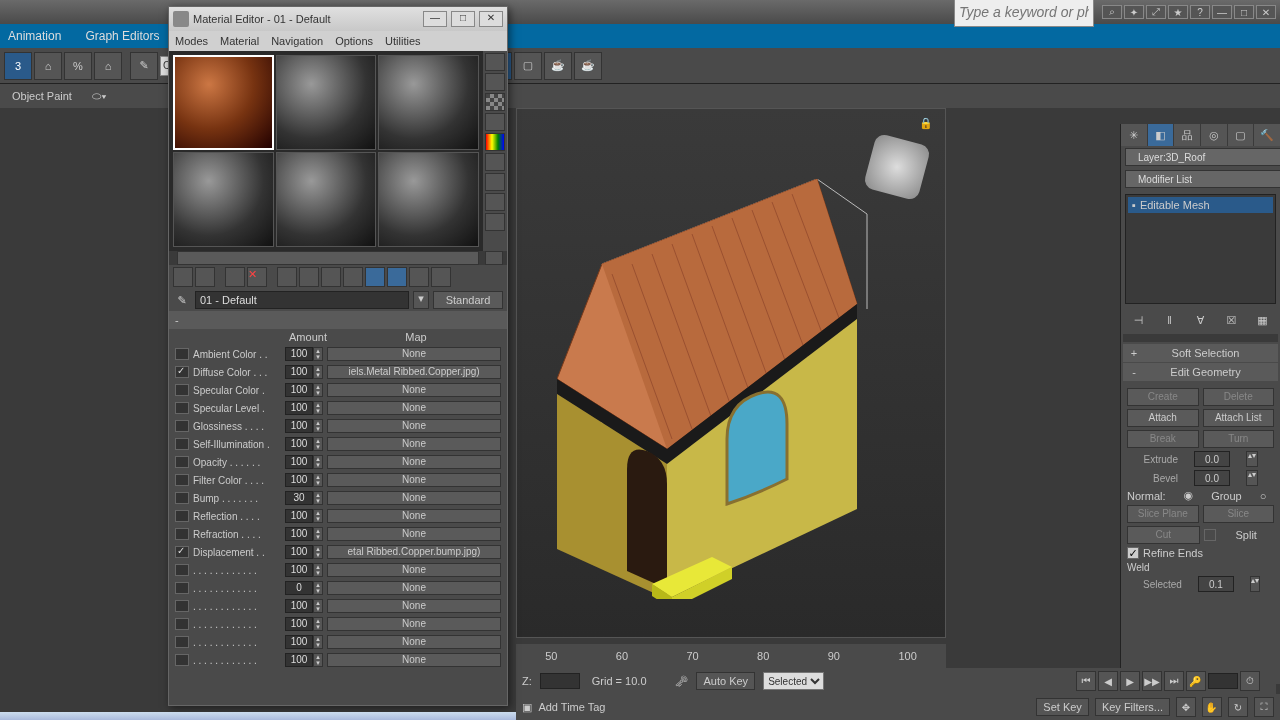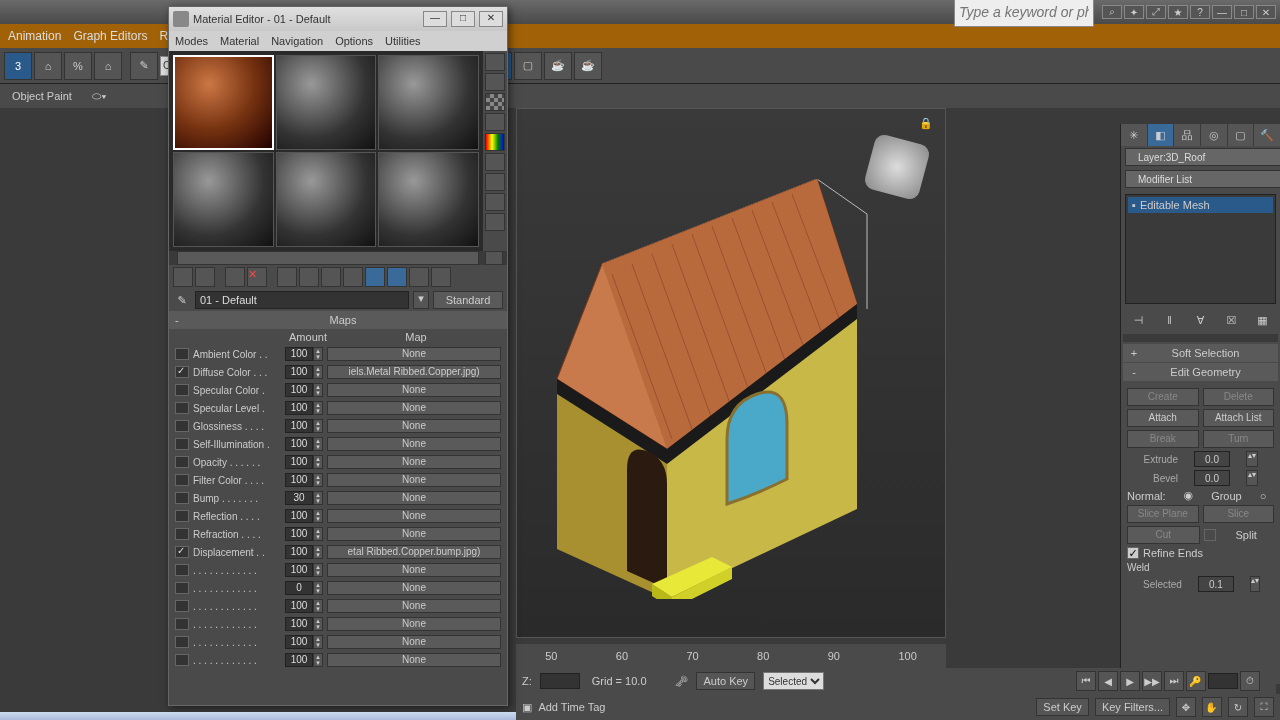--- a/index.html
+++ b/index.html
@@ -3,21 +3,21 @@
 <meta charset="utf-8">
 <style>
 *{margin:0;padding:0;box-sizing:border-box;font-family:Tahoma,Arial,sans-serif;font-size:11px;color:#ccc}
 body{background:#000;width:1280px;height:720px;position:relative;overflow:hidden}
 .main-window{position:absolute;left:0;top:0;width:1280px;height:720px;background:#3a3a3a}
 .main-titlebar{height:24px;background:linear-gradient(#6a6a6a,#4a4a4a);display:flex;align-items:center;padding:0 4px}
 .main-title{flex:1;text-align:center;color:#ddd;font-size:12px}
 .search-box{width:140px;height:30px;background:#eee;border:1px solid #888;color:#888;font-style:italic;padding:1px 4px;font-size:14px}
 .win-btns{display:flex;gap:2px;margin-left:8px}
 .win-btn{width:20px;height:14px;background:#555;border:1px solid #888;display:flex;align-items:center;justify-content:center;font-size:10px;cursor:pointer}
-.menu-bar{height:24px;background:#a16207;display:flex;align-items:center;padding:0 8px;gap:12px}
+.menu-bar{height:24px;background:#0369a1;display:flex;align-items:center;padding:0 8px;gap:24px}
 .menu-item{color:#ddd;cursor:pointer;font-size:12px}
 .toolbar{height:36px;background:#4a4a4a;display:flex;align-items:center;padding:0 4px;gap:2px;border-bottom:1px solid #222}
 .tool-btn{width:28px;height:28px;background:#555;border:1px solid #333;display:flex;align-items:center;justify-content:center;cursor:pointer}
 .tool-btn.blue{background:#2a5a8a}
 .tool-sep{width:4px}
 .sel-combo{width:100px;height:20px;background:#ddd;border:1px solid #888;color:#333;font-size:10px;padding:1px 2px}
 .obj-paint-bar{height:24px;background:#4a4a4a;display:flex;align-items:center;padding:0 12px;gap:20px;color:#ccc}
 .viewport{position:absolute;left:516px;top:108px;width:430px;height:530px;background:#2a2a2a;border:1px solid #555}
 .viewport-inner{width:100%;height:100%;background:linear-gradient(180deg,#3a3a3a,#2a2a2a);position:relative;overflow:hidden}
 .house{position:absolute;left:40px;top:70px;width:340px;height:420px}
@@ -385,21 +385,20 @@
     </div>
     <div class="mat-name-row">
       <span style="width:18px;text-align:center">✎</span>
       <input class="mat-name-combo" value="01 - Default" style="">
       <div style="width:16px;height:18px;background:#555;border:1px solid #333;text-align:center">▾</div>
       <div class="mat-type-btn">Standard</div>
     </div>
     <div class="maps-rollout">
       <div class="maps-header">
           <span class="sign">-</span>
-          <span class="lbl">Maps</span>
         </div>
       <div class="maps-cols">
           <span class="c1"></span>
           <span class="c2">Amount</span>
           <span class="c3">Map</span>
         </div>
       <div id="map-rows">
           <div class="map-row">
             <span class="map-chk"></span>
             <span class="map-lbl">Ambient Color . .</span>

